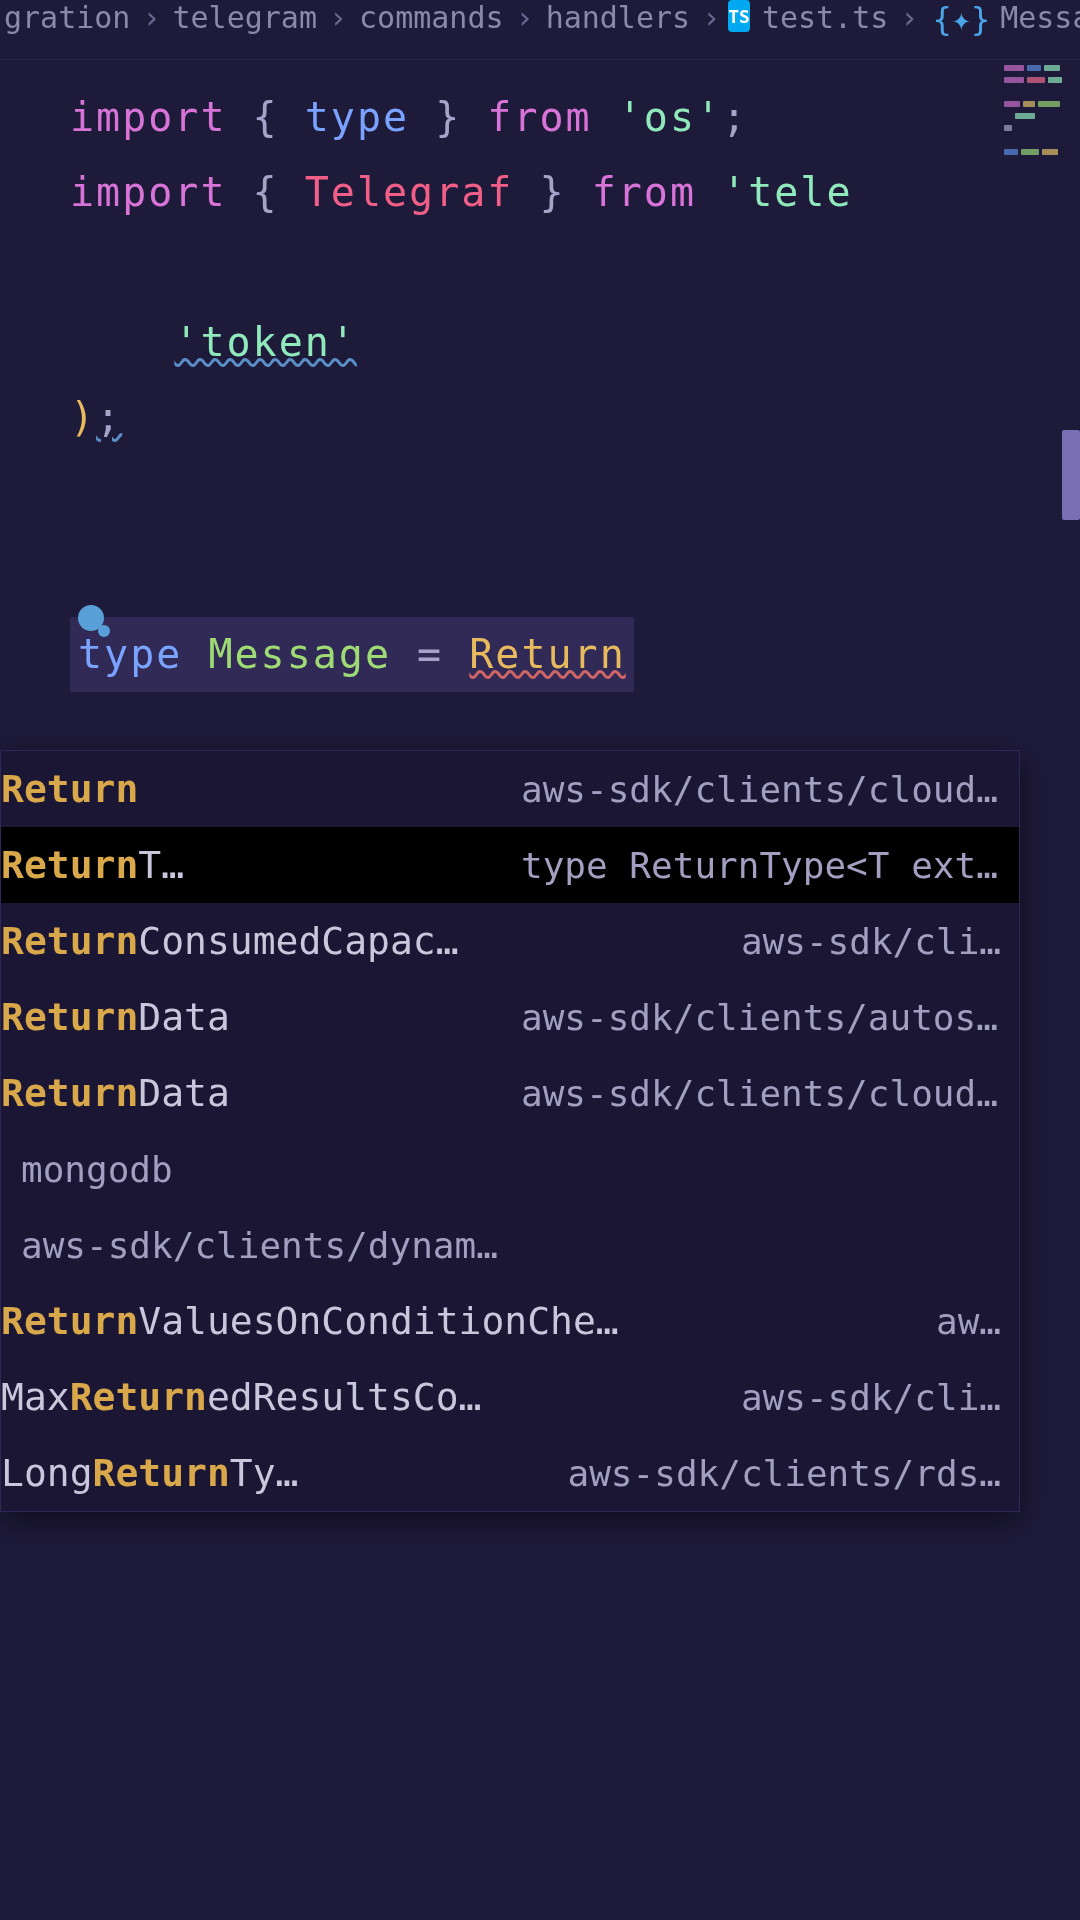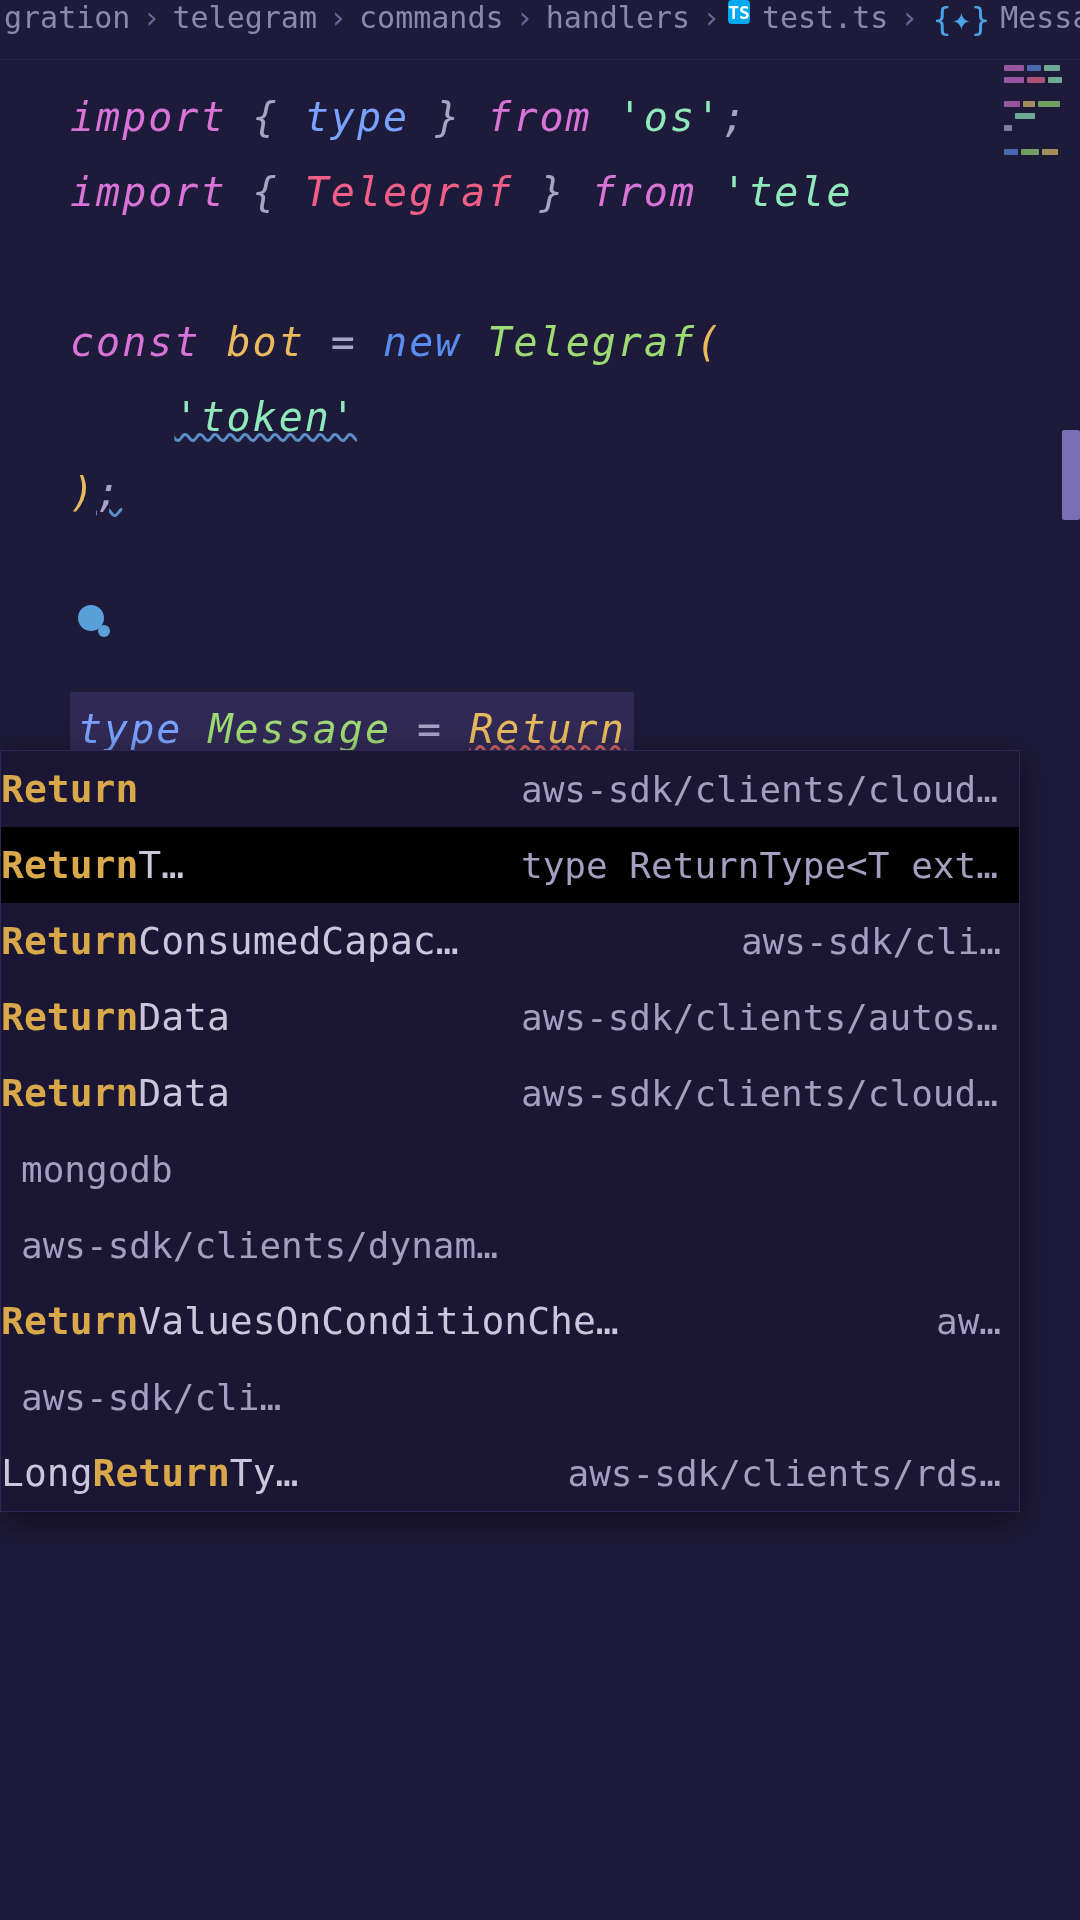--- a/index.html
+++ b/index.html
@@ -22,41 +22,41 @@
     overflow: hidden;
     border-bottom: 1px solid rgba(255,255,255,0.05);
   }
   .breadcrumb-item { padding: 0 4px; }
   .chev { color: #6a6890; padding: 0 8px; }
   .file-icon {
     display: inline-flex;
     align-items: center;
     justify-content: center;
     width: 32px;
-    height: 24px;
+    height: 32px;
     background: #01a9f0;
     color: #fff;
     font-size: 18px;
     font-weight: bold;
     border-radius: 4px;
     margin-right: 8px;
   }
   .sym-icon {
     color: #4aa5e8;
     font-size: 32px;
     margin: 0 6px;
   }
   .editor {
     position: relative;
     padding: 20px 0 0 70px;
     font-size: 40px;
     line-height: 75px;
     letter-spacing: 2px;
   }
-  .code-line { white-space: pre; font-style: italic; }
+  .code-line { white-space: pre; }
   .kw-import { color: #d874d8; }
   .kw-blue { color: #7aa2ff; }
   .kw-green { color: #9fdb75; }
   .kw-const { color: #d874d8; }
   .kw-new { color: #598def; }
   .ident-red { color: #f15f88; }
   .ident-type { color: #e8ba5e; }
   .string { color: #8fe9bb; }
   .punc { color: #a7a2c8; }
   .squiggle {
@@ -156,21 +156,20 @@
   <span class="breadcrumb-item">test.ts</span>
   <span class="chev">›</span>
   <span class="sym-icon">{✦}</span>
   <span class="breadcrumb-item">Message</span>
 </div>
 
 <div class="editor">
   <div class="code-line"><span class="kw-import">import</span> <span class="punc">{ </span><span class="kw-blue">type</span><span class="punc"> }</span> <span class="kw-import">from</span> <span class="string">'os'</span><span class="punc">;</span></div>
   <div class="code-line"><span class="kw-import">import</span> <span class="punc">{ </span><span class="ident-red">Telegraf</span><span class="punc"> }</span> <span class="kw-import">from</span> <span class="string">'tele</span></div>
   <div class="code-line"> </div>
-  <div class="code-line"><span class="kw-const">const</span> <span class="ident-type">bot</span> <span class="punc">=</span> <span class="kw-new">new</span> <span class="kw-green">Telegraf</span><span class="ident-type">(</span></div>
   <div class="code-line">    <span class="string squiggle">'token'</span></div>
   <div class="code-line"><span class="ident-type">)</span><span class="punc squiggle">;</span></div>
   <div class="code-line"> </div>
   <div class="code-line"> </div>
   <div class="code-line"><span class="highlight-line"><span class="kw-blue">type</span> <span class="kw-green">Message</span> <span class="punc">=</span> <span class="ident-type squiggle-red">Return</span></span></div>
 
   <div class="hint-bulb"></div>
 </div>
 
 <div class="minimap">
@@ -232,19 +231,20 @@
       <span class="ac-detail">mongodb</span>
     </div>
     <div class="ac-row">
       <span class="ac-detail">aws-sdk/clients/dynamo…</span>
     </div>
     <div class="ac-row">
       <span class="ac-name"><span class="ac-rest"></span><span class="ac-match">Return</span><span class="ac-rest">ValuesOnConditionChec…</span></span>
       <span class="ac-detail">aw…</span>
     </div>
     <div class="ac-row">
+      <span class="ac-name"><span class="ac-rest">Max</span><span class="ac-match">Return</span><span class="ac-rest">edResultsCo…</span></span>
       <span class="ac-detail">aws-sdk/cli…</span>
     </div>
     <div class="ac-row">
       <span class="ac-name"><span class="ac-rest">Long</span><span class="ac-match">Return</span><span class="ac-rest">Ty…</span></span>
       <span class="ac-detail">aws-sdk/clients/rds…</span>
     </div>
   </div>
 
 </body></html>

